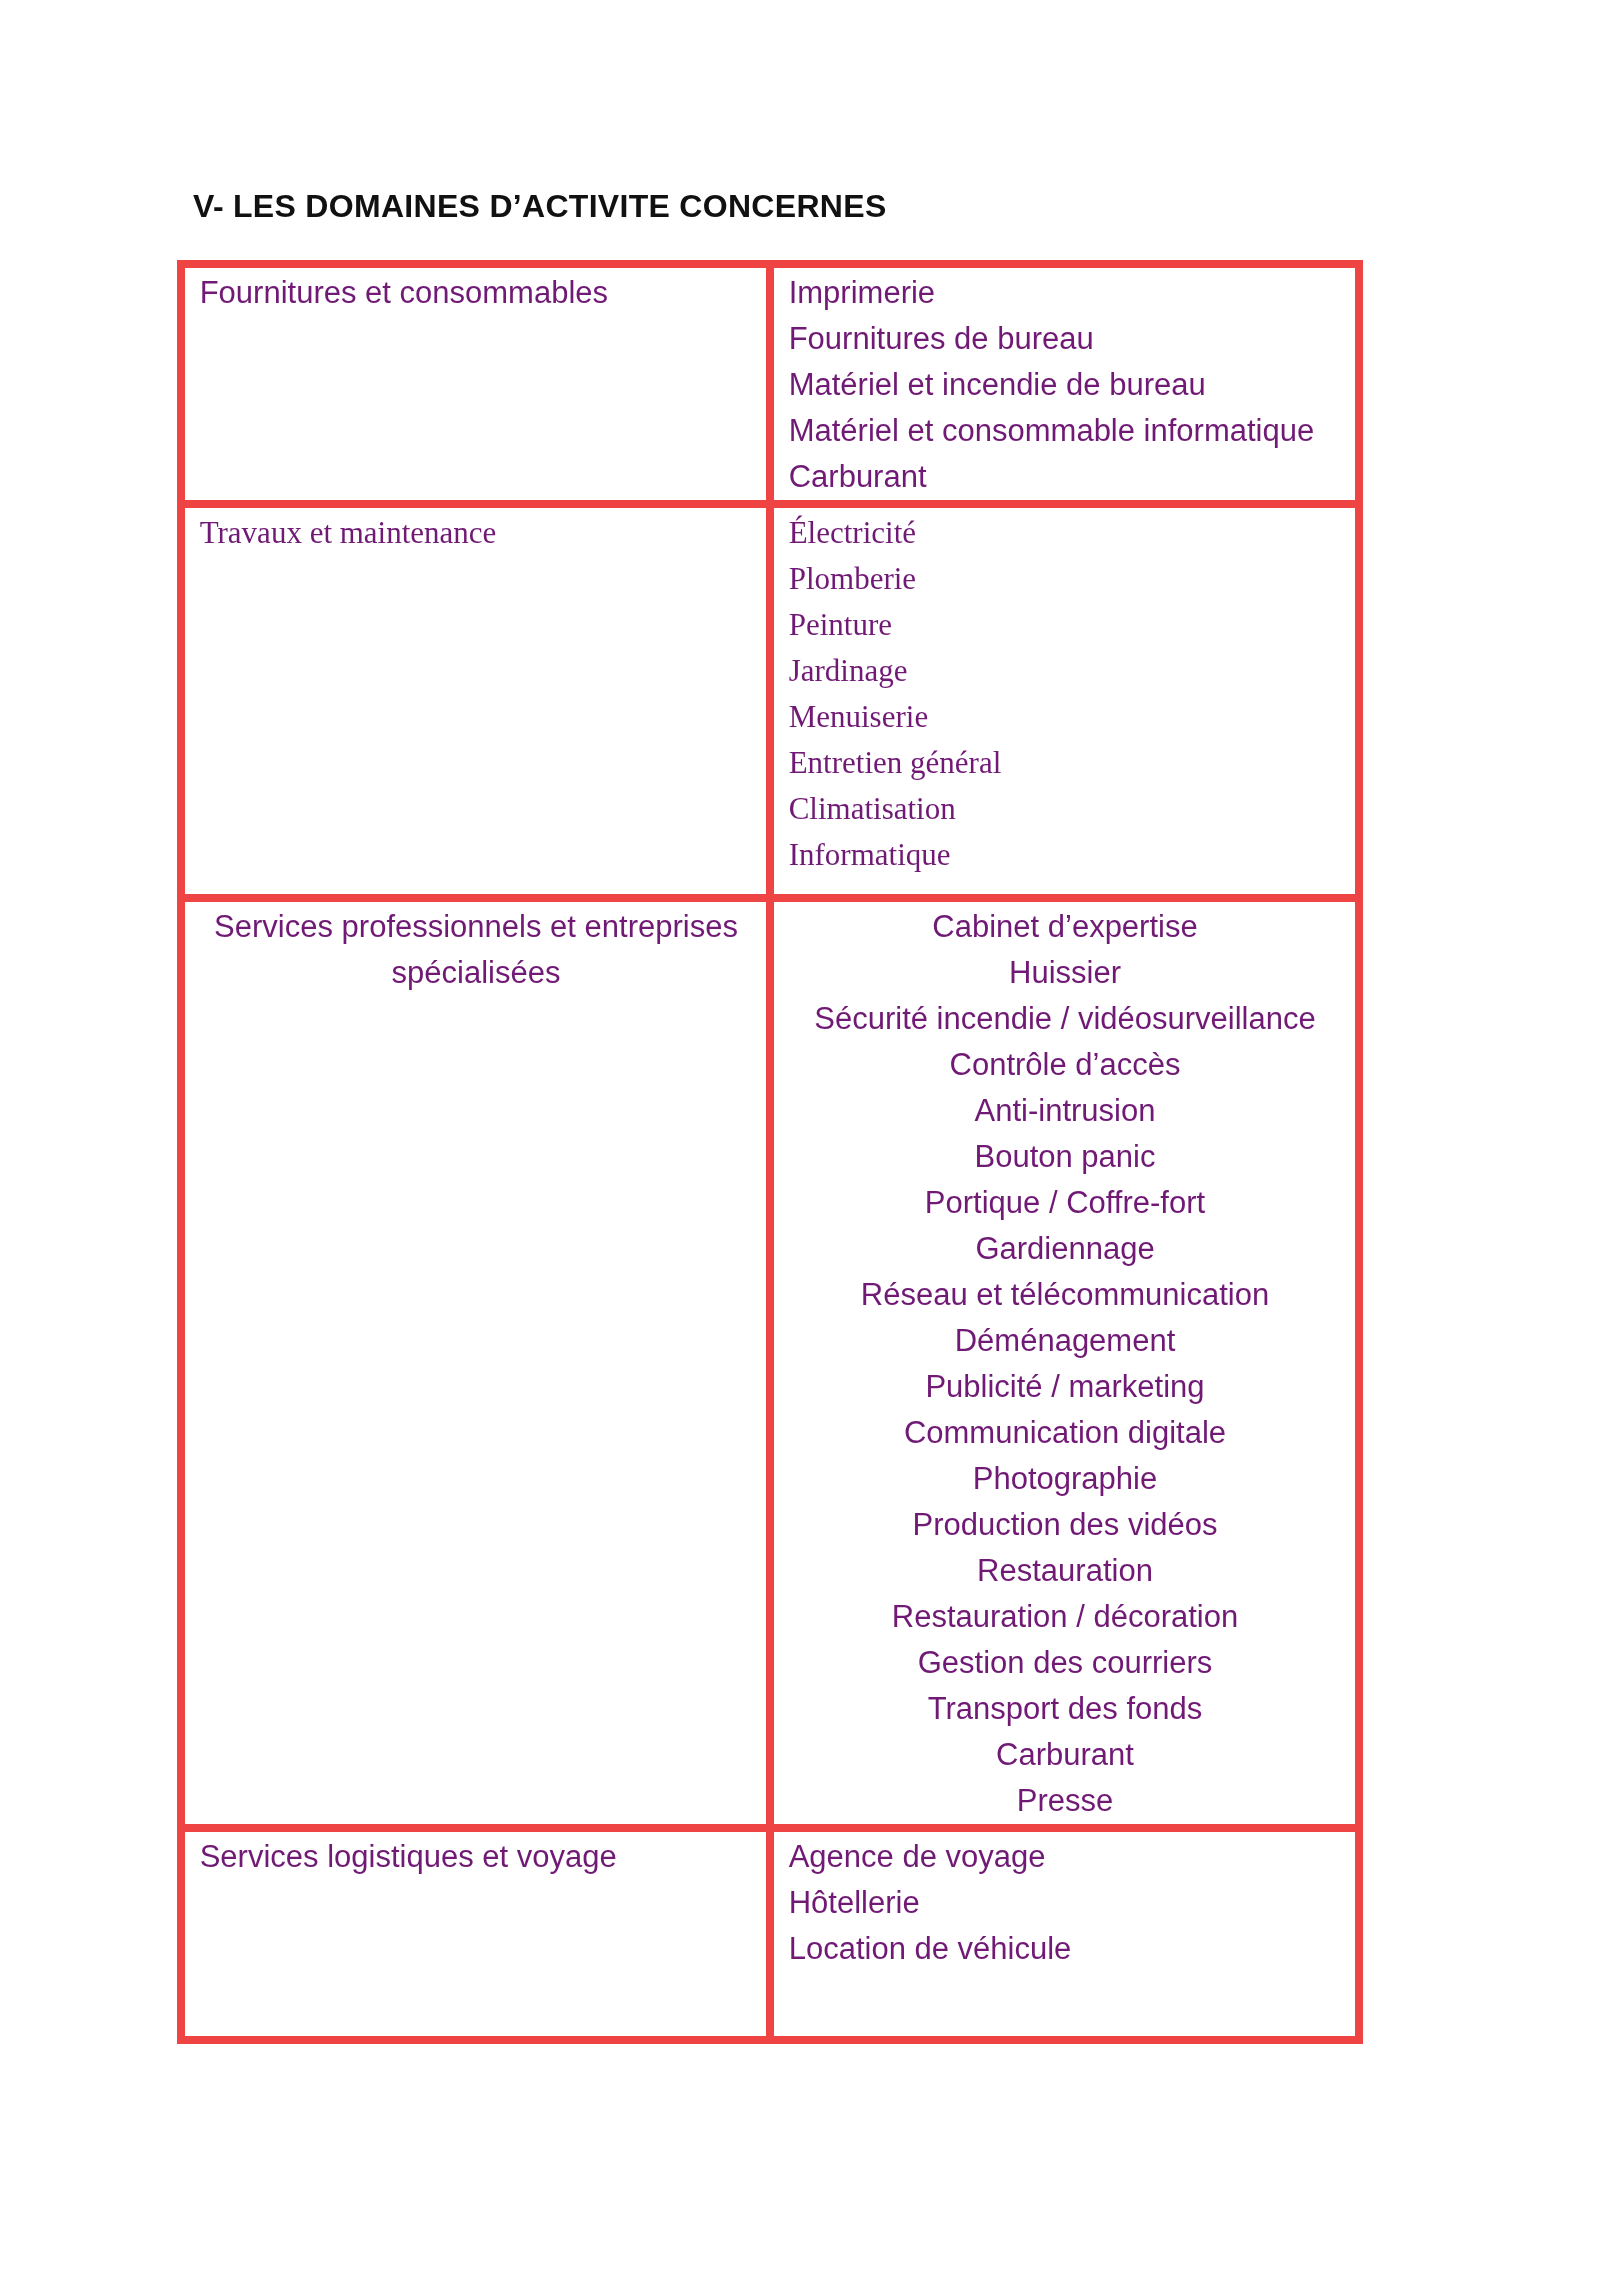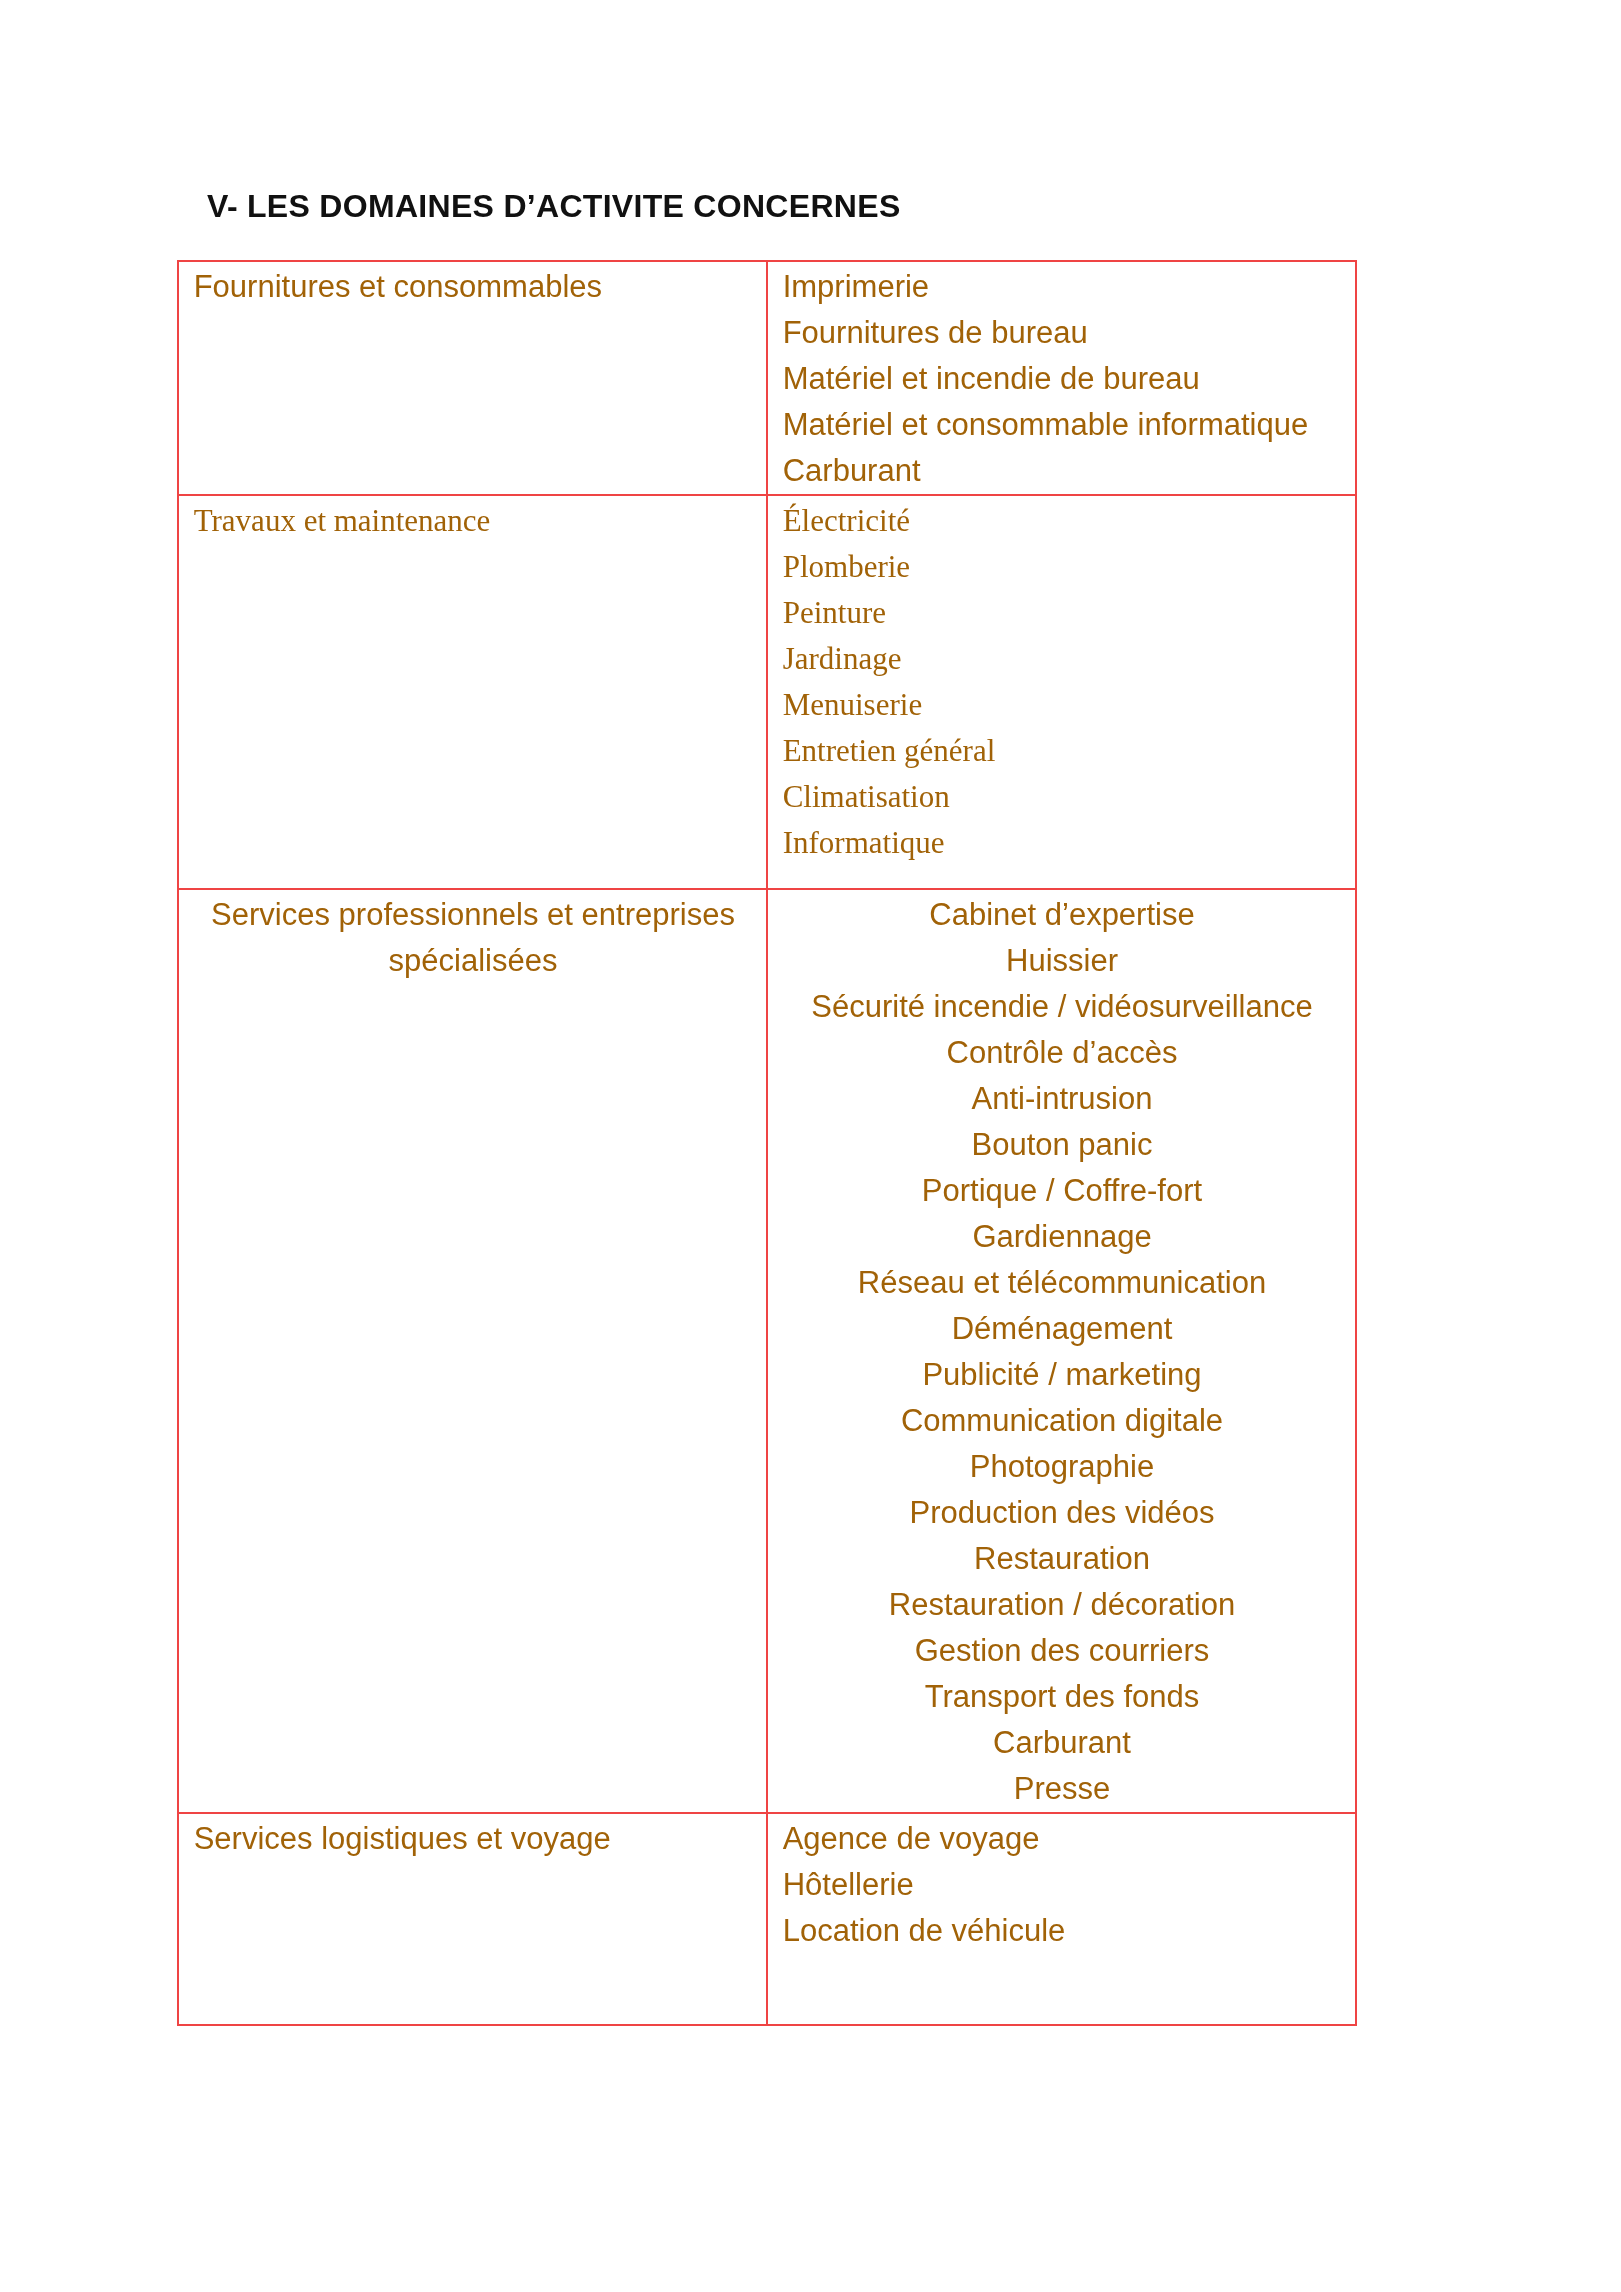--- a/index.html
+++ b/index.html
@@ -10,47 +10,47 @@
   .page {
     position: relative;
     width: 1621px;
     height: 2293px;
     background: #ffffff;
     font-family: "Liberation Sans", "DejaVu Sans", sans-serif;
     color: #1b1b1b;
   }
   .heading {
     position: absolute;
-    left: 207px;
+    left: 193px;
     top: 188px;
     margin: 0;
     font-size: 32px;
     font-weight: 700;
     letter-spacing: 0.3px;
     color: #111111;
     white-space: nowrap;
   }
   table.domains-table {
     position: absolute;
     left: 177px;
     top: 260px;
     width: 1178px;
     border-collapse: collapse;
     table-layout: fixed;
   }
   table.domains-table col {
     width: 589px;
   }
   table.domains-table td {
-    border: 2px solid #ef4444;
+    border: 8px solid #ef4444;
     vertical-align: top;
     padding: 2px 13.7px 0 14.7px;
     font-size: 31px;
     line-height: 46px;
-    color: #a16207;
+    color: #701a75;
   }
   tr.r1 { height: 233px; }
   tr.r2 { height: 394px; font-family: Liberation Serif, serif; }
   tr.r3 { height: 923px; text-align: center; }
   tr.r4 { height: 212px; }
   .line {
     white-space: normal;
   }
 </style>
 </head>

